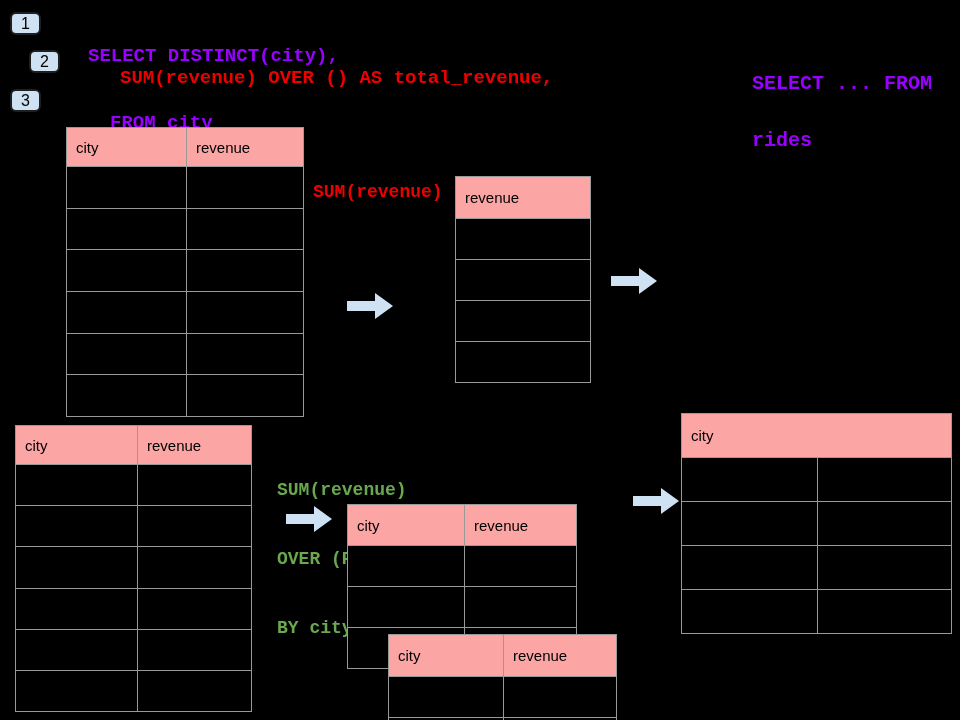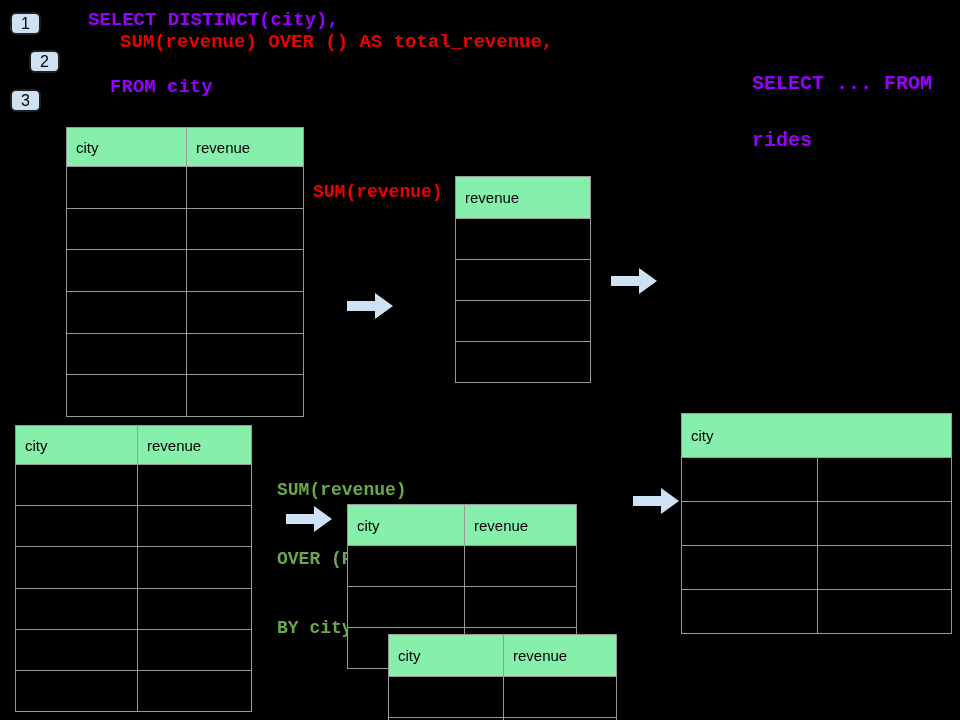--- a/index.html
+++ b/index.html
@@ -29,20 +29,21 @@
   #badge-3 { left: 10px; top: 89px; }
 
   
   .codeline {
     position: absolute;
     font-family: "Liberation Mono", monospace;
     font-weight: bold;
     font-size: 19px;
     line-height: 22px;
     white-space: pre;
+    margin-top: 36px;
   }
   .purple { color: #9900FF; }
   .red    { color: #EE0000; }
   .green  { color: #6AA84F; }
   #sql-l1 { left: 88px;  top: 9px;  }
   #sql-l2 { left: 120px; top: 31px; }
   #sql-l3 { left: 133px; top: 53px; }
   #sql-l4 { left: 110px; top: 76px; }
   #sql-l5 { left: 110px; top: 98px; }
 
@@ -60,21 +61,21 @@
   .dtable {
     position: absolute;
     background: #000;
     border: 1px solid #999;
     display: flex;
     flex-direction: column;
   }
   .thead {
     flex: 0 0 auto;
     display: flex;
-    background: #86efac;
+    background: #fca5a5;
     border-bottom: 1px solid #999;
   }
   .th {
     display: flex; align-items: center;
     padding-left: 9px;
     font: 15px "Liberation Sans", sans-serif;
     color: #000;
     overflow: hidden;
   }
   .th:last-child { flex: 1; }

